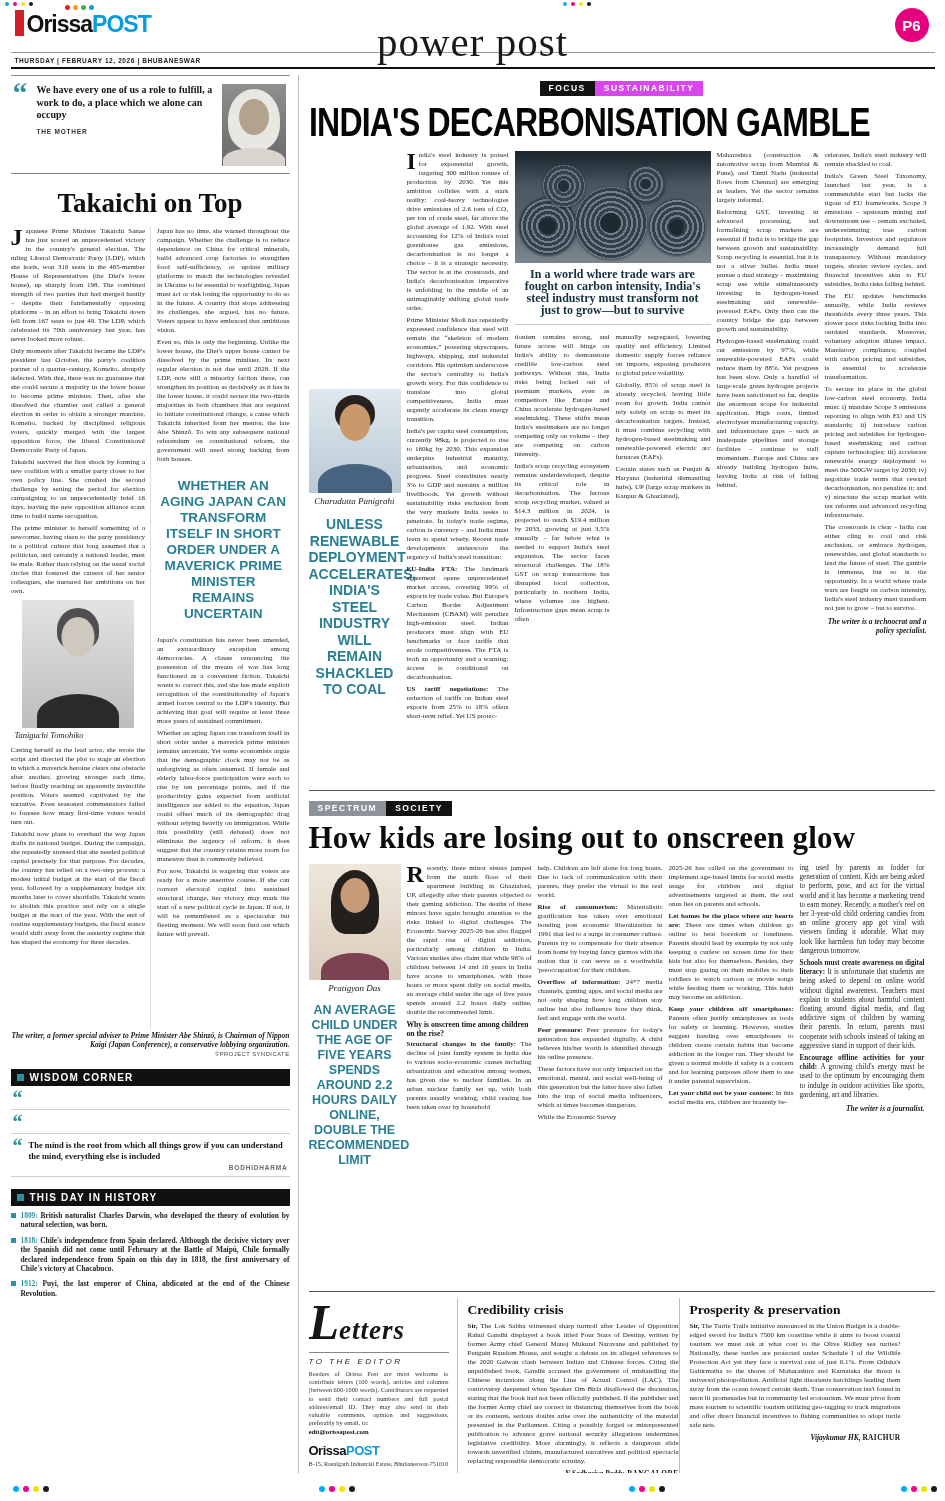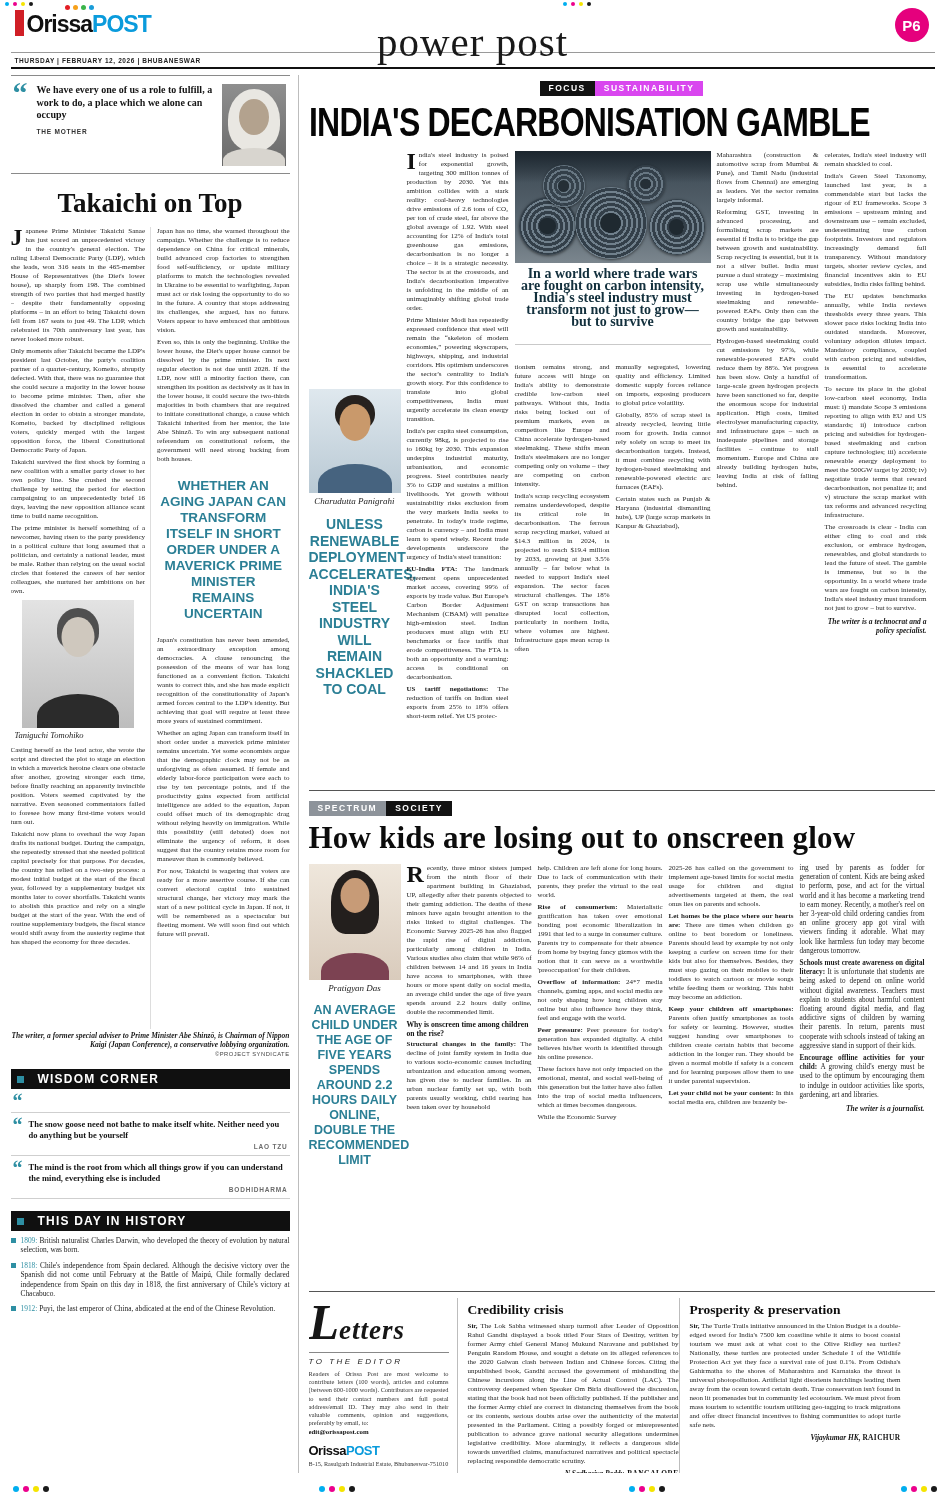--- a/index.html
+++ b/index.html
@@ -78,49 +78,49 @@
   .mother .portrait{width:64px;height:82px;flex:none}
   .tak-h{font-size:27px;text-align:center;margin:14px 0 8px;color:#101010}
   .tak-body{display:flex;gap:0;height:802px;overflow:hidden}
   .tak-col{width:50%;padding-right:5px}
   .tak-col+.tak-col{border-left:1px solid #ddd;padding-left:6px;padding-right:0}
   .tan-photo{width:112px;height:128px;margin:4px auto 2px}
   .tan-cap{font-style:italic;font-size:8.5px;margin:0 0 6px 4px;color:#222}
   .tak-pq{font-size:13.5px;line-height:16px;padding:10px 2px;margin:4px 0}
   .tak-byl{margin-top:2px}
   .synd{font-family:"Liberation Sans",sans-serif;font-size:5.8px;letter-spacing:.5px;text-align:right;color:#444;margin-top:2px}
-  .bar{background:#101010;color:#fff;font-family:"Liberation Sans",sans-serif;font-weight:bold;font-size:12px;
-    letter-spacing:1.2px;padding:3px 6px;display:flex;align-items:center;gap:14px;margin-top:12px}
+  .bar{background:#101010;color:#fff;font-family:"Liberation Sans",sans-serif;font-weight:bold;font-size:10px;
+    letter-spacing:1.2px;padding:3px 6px;display:flex;align-items:center;gap:6px;margin-top:12px}
   .bar .sq{width:7px;height:7px;background:#2e8fa3;flex:none}
   .wq{padding:6px 2px 5px;border-bottom:1px solid #cfcfcf;display:flex;gap:6px}
   .wq:last-of-type{border-bottom:none}
   .wq .qm{color:#2e8fa3;font-size:20px;line-height:12px;font-weight:bold;flex:none}
   .wq .wtxt{font-weight:bold;font-size:8.5px;line-height:10.5px;color:#141414}
   .wq .wauth{font-family:"Liberation Sans",sans-serif;font-weight:bold;font-size:6.5px;letter-spacing:.8px;color:#6b6b6b;margin-top:3px;text-align:right}
   .hist{padding-top:5px}
-  .hist-item{font-size:7.4px;line-height:9.4px;text-align:justify;font-weight:normal;color:#232323;margin-bottom:6px;padding-left:10px;position:relative}
+  .hist-item{font-size:7.4px;line-height:9.4px;text-align:justify;font-weight:bold;color:#232323;margin-bottom:6px;padding-left:10px;position:relative}
   .hist-item::before{content:"";position:absolute;left:0;top:2px;width:5px;height:5px;background:#2e8fa3}
   .hist-year{color:#2e8fa3}
 
   
   .tags-center{text-align:center;margin:2px 0 4px}
   .d-headline{font-family:"Liberation Sans",sans-serif;font-weight:bold;font-size:40px;letter-spacing:-1px;
     color:#060606;white-space:nowrap;transform:scaleX(.8);transform-origin:left center;margin:2px 0 6px}
   .d-body{display:flex;gap:6px;height:632px;overflow:hidden}
   .d-rail{width:92px;flex:none}
   .rail-spacer{height:238px}
   .char-photo{width:92px;height:104px}
   .d-pq{font-size:14px;line-height:16.5px;padding:4px 0}
   .d-col{width:102px;flex:none}
   .d-mid{width:196px;flex:none}
   .steel{position:relative;width:196px;height:112px;background:linear-gradient(180deg,#3a4650 0%,#55626c 55%,#7b868e 100%);overflow:hidden}
   .steel::before{content:"";position:absolute;top:0;left:0;right:0;height:32px;background:linear-gradient(180deg,#1c262e,rgba(28,38,46,0))}
   .coil{position:absolute;border-radius:50%;background:repeating-radial-gradient(circle at 50% 50%,#70808c 0 2px,#333f49 2px 5px);box-shadow:0 1px 3px rgba(0,0,0,.55)}
   .coil::after{content:"";position:absolute;inset:36%;border-radius:50%;background:#1f2930}
-  .steel-cap{font-weight:bold;font-size:14px;line-height:12px;text-align:center;color:#13303d;padding:5px 3px 16px;border-bottom:1px solid #c9c9c9;margin-bottom:18px}
+  .steel-cap{font-weight:bold;font-size:12px;line-height:12px;text-align:center;color:#13303d;padding:5px 3px 8px;border-bottom:1px solid #c9c9c9;margin-bottom:8px}
   .d-mid-cols{display:flex;gap:6px}
   .d-mid-cols .sub{width:95px}
 
   
   .tags-left{margin:0 0 4px}
   .k-headline{font-size:31px;font-weight:bold;letter-spacing:.2px;color:#0c0c0c;margin:2px 0 8px}
   .k-body{display:flex;gap:6px;height:420px;overflow:hidden}
   .k-rail{width:92px;flex:none}
   .prat-photo{width:92px;height:116px}
   .k-pq{font-size:12.5px;line-height:15px;padding:4px 0}
@@ -241,24 +241,20 @@
       <div class="bar">
         <span class="sq"></span>
         <span>WISDOM CORNER</span>
       </div>
 
       <div class="wq">
         <span class="qm">“</span>
       </div>
       <div class="wq">
         <span class="qm">“</span>
-        <div>
-          <div class="wtxt">The snow goose need not bathe to make itself white. Neither need you do anything but be yourself</div>
-          <div class="wauth">LAO TZU</div>
-        </div>
       </div>
       <div class="wq">
         <span class="qm">“</span>
         <div>
           <div class="wtxt">The mind is the root from which all things grow if you can understand the mind, everything else is included</div>
           <div class="wauth">BODHIDHARMA</div>
         </div>
       </div>
 
       <div class="bar">

